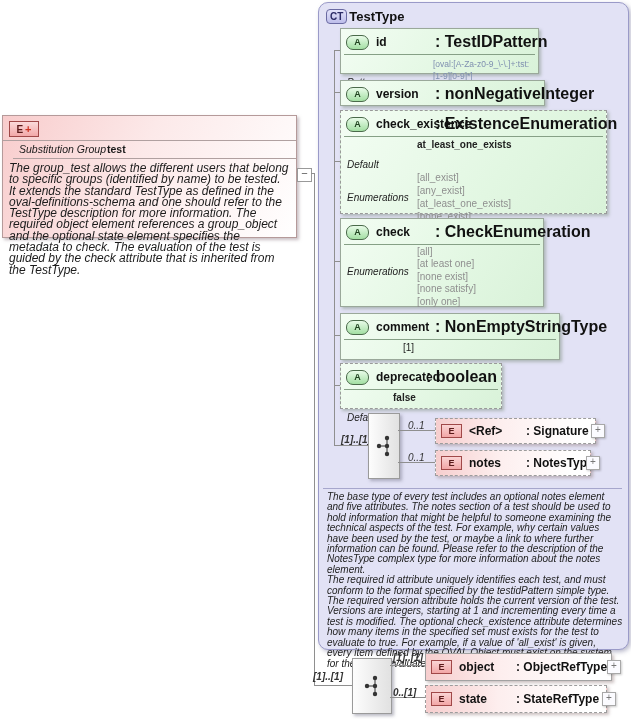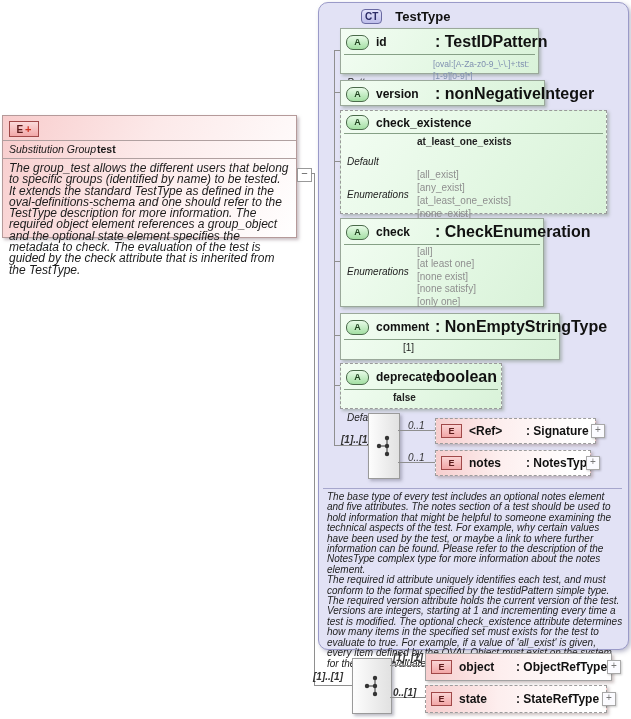--- a/index.html
+++ b/index.html
@@ -12,21 +12,21 @@
 
   
   .global-el{
     left:2px;top:115px;width:293px;height:121px;
     border:1px solid #b59a9a;
     background:linear-gradient(115deg,#f8cccc 0%,#fce9e9 45%,#ffffff 100%);
     box-shadow:2px 2px 3px rgba(150,130,140,.5);
   }
   .ge-header{display:flex;align-items:center;gap:8px;padding:5px 6px 3px 6px;border-bottom:1px solid #b0a0a0;}
   .ge-title{font-size:13px;font-weight:bold;color:#101010;}
-  .ge-subst{display:flex;align-items:center;padding:2px 2px 3px 6px;border-bottom:1px solid #b0a0a0;font-size:10.5px;}
+  .ge-subst{display:flex;align-items:center;padding:2px 2px 3px 6px;border-bottom:1px solid #b0a0a0;font-size:10.5px;margin-left:10px;}
   .ge-subst .lbl{font-style:italic;flex:0 0 88px;color:#1a1a1a;}
   .ge-subst .val{font-weight:bold;color:#1a1a1a;}
   .ge-doc{padding:4px 6px;font-size:12px;font-style:italic;line-height:11.3px;color:#1c1c1c;}
 
   
   .badge-eplus{
     display:inline-flex;align-items:center;justify-content:center;
     width:28px;height:14px;border:1px solid #a04848;
     background:linear-gradient(#fbdada,#f2a8a8);
     font-size:10px;font-weight:bold;color:#5a1a1a;flex:0 0 auto;
@@ -47,21 +47,21 @@
     background:linear-gradient(#e3e3fa,#bdbdea);
     font-size:10px;font-weight:bold;color:#2c2c66;
   }
 
   
   .ct-box{
     left:318px;top:2px;width:309px;height:646px;
     border:1px solid #9a9ac8;border-radius:10px;background:#e2e2f5;
     box-shadow:2px 2px 4px rgba(120,120,155,.5);
   }
-  .ct-header{position:absolute;left:7px;top:6px;display:flex;align-items:center;gap:13px;margin-left:35px;}
+  .ct-header{position:absolute;left:7px;top:6px;display:flex;align-items:center;gap:2px;}
   .ct-title{font-size:13px;font-weight:bold;color:#101010;}
   .ct-sep{position:absolute;left:4px;top:485px;width:299px;height:1px;background:#a6a6cc;}
   .ct-doc{position:absolute;left:8px;top:489px;width:296px;font-size:10px;font-style:italic;line-height:10.4px;color:#222;}
 
   
   .attr{
     position:absolute;
     background:linear-gradient(125deg,#f3fdf3 0%,#e2f7e2 60%,#d9f2d9 100%);
     border:1px solid #9aa89a;
     box-shadow:2px 2px 3px rgba(110,130,110,.45);
@@ -164,20 +164,21 @@
         <span class="badge-a">A</span>
         <span class="attr-name">version</span>
         <span class="attr-type">: nonNegativeInteger</span>
       </div>
     </div>
 
     <div class="attr dashed" style="left:21px;top:107px;width:265px;height:102px;--lw:70px;">
       <div class="attr-title">
         <span class="badge-a">A</span>
         <span class="attr-name">check_existence</span>
+        <span class="attr-type">: ExistenceEnumeration</span>
       </div>
       <div class="facets">
         <div class="frow">
           <span class="flabel">Default</span>
           <span class="fvalue bold">at_least_one_exists</span>
         </div>
         <div class="frow">
           <span class="flabel">Enumerations</span>
           <span class="fvalue">
             <span class="enum">[all_exist]</span>

